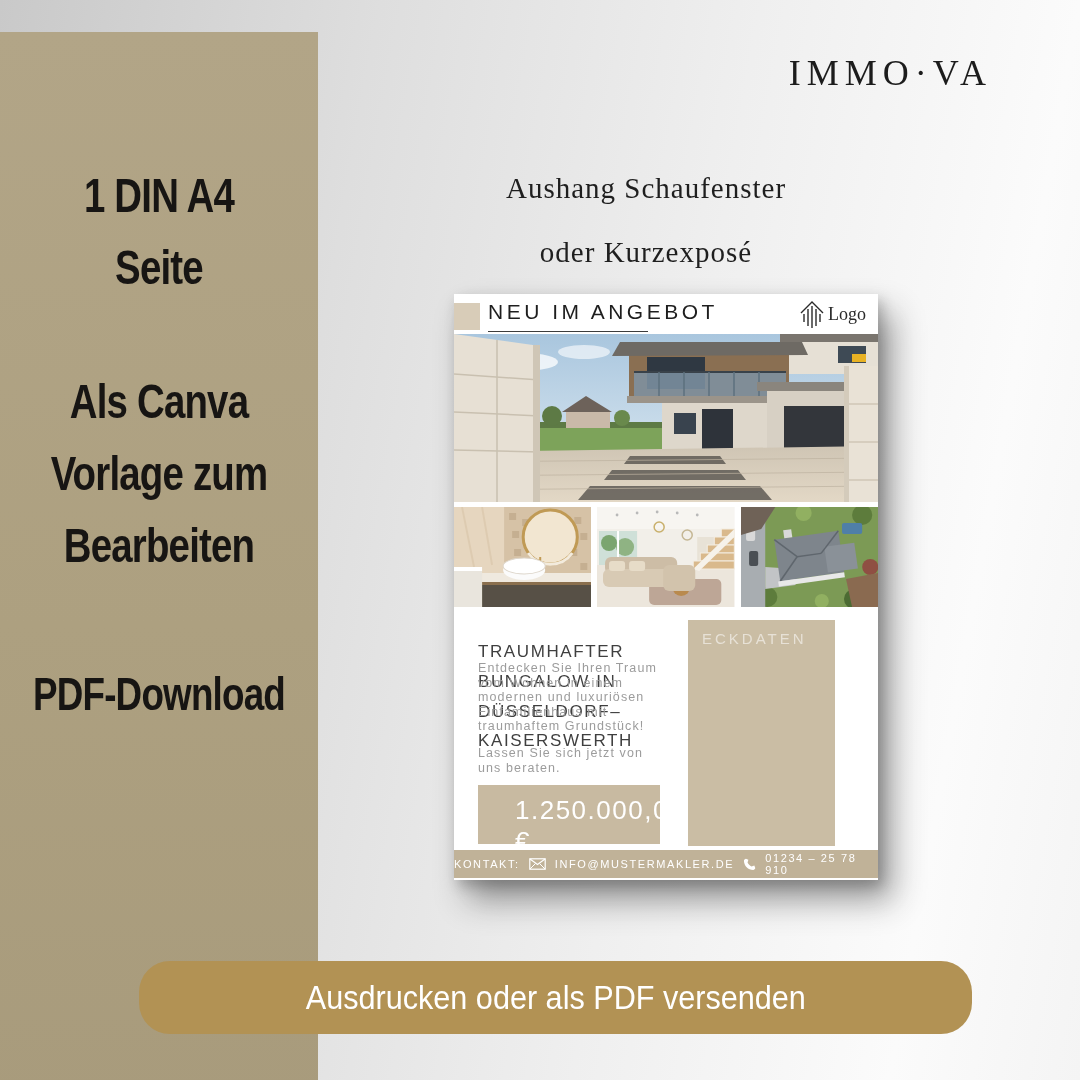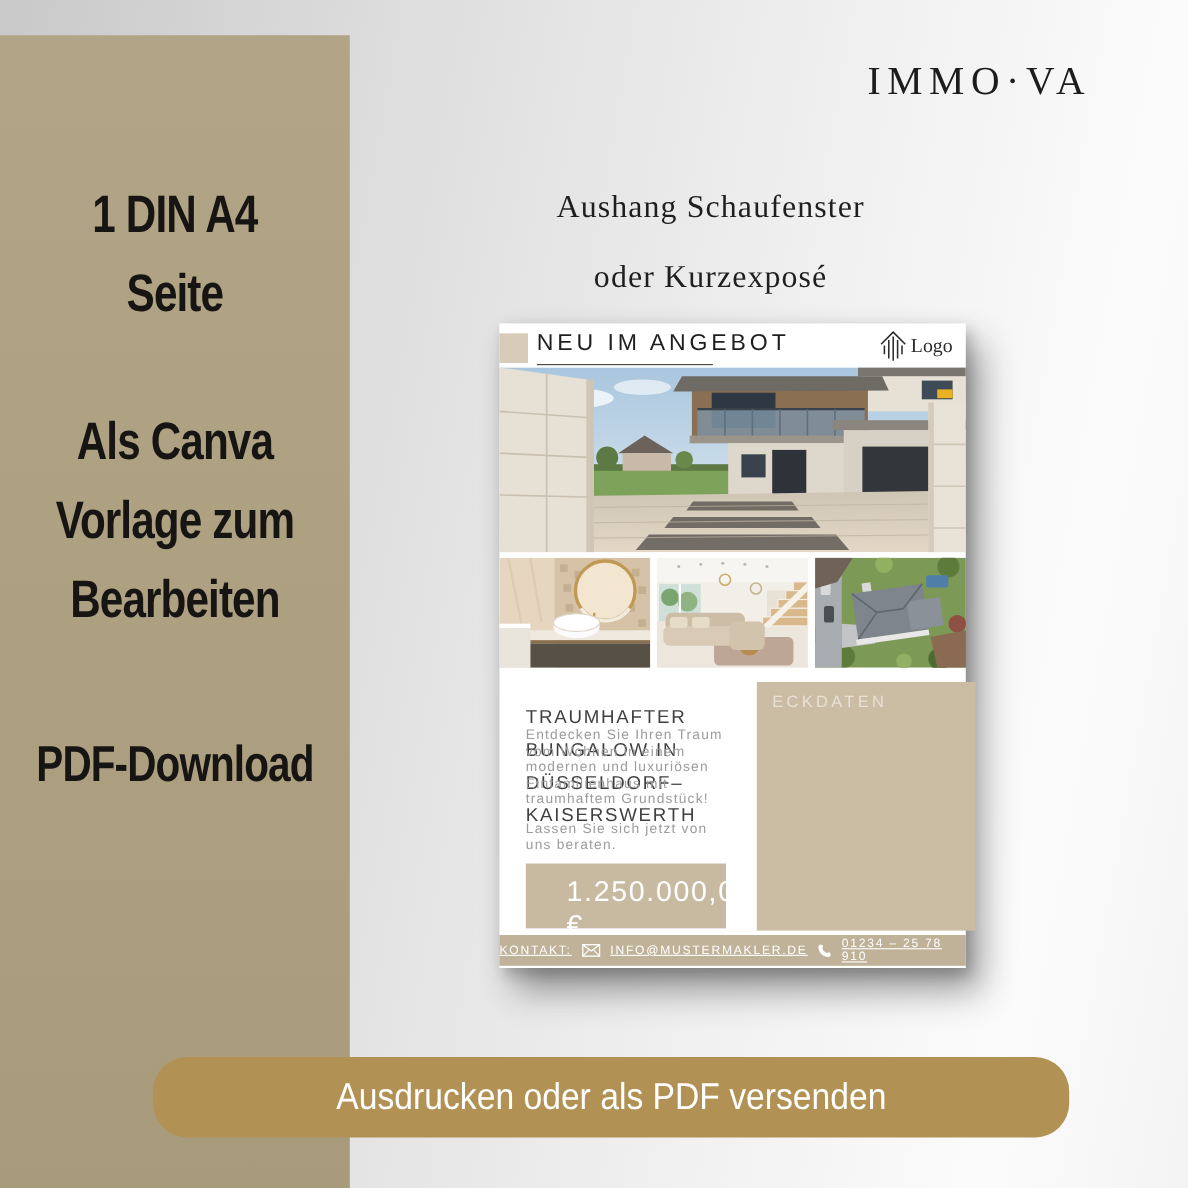--- a/index.html
+++ b/index.html
@@ -49,30 +49,30 @@
   .fl-desc { position:absolute; left:24px; top:367px; width:192px; font-size:12.5px;
     letter-spacing:1.1px; line-height:14.5px; color:#9c9c9c; }
   .fl-cta { position:absolute; left:24px; top:452px; width:192px; font-size:12.5px;
     letter-spacing:1.1px; line-height:14.5px; color:#9c9c9c; }
 
   .price-box { position:absolute; left:24px; top:491px; width:182px; height:59px; background:#c8baa1;
     color:#ffffff; padding:10px 0 0 13px; }
   .price-val { font-size:26px; letter-spacing:1.5px; font-weight:400;margin-left:24px; }
   .price-note { font-size:8.5px; letter-spacing:.5px; margin-top:4px; opacity:.9; }
 
-  .eck-box { position:absolute; left:234px; top:326px; width:199px; height:226px; background:#cabda4;
+  .eck-box { position:absolute; left:234px; top:326px; width:147px; height:226px; background:#cabda4;
     padding:10px 8px 0 14px; color:#ffffff; }
   .eck-title { font-size:15px; letter-spacing:3px; color:rgba(255,255,255,.55); font-weight:400; }
   .eck-list { list-style:none; margin-top:8px; }
   .eck-item { font-size:12.5px; letter-spacing:1.2px; line-height:1.48; padding-left:12px; position:relative; }
   .eck-item::before { content:"•"; position:absolute; left:0; }
 
   .fl-footer { position:absolute; left:0; top:556px; width:424px; height:28px; background:#c0b298;
     display:flex; align-items:center; justify-content:center; gap:9px; color:#ffffff;
-    font-size:11px; letter-spacing:1.6px;text-decoration:underline; }
+    font-size:11px; letter-spacing:1.6px; }
   .fl-footer svg { flex:0 0 auto; }
 
   
   .pill { position:absolute; left:139px; top:961px; width:833px; height:73px; border-radius:31px;
     background:#b29254; border:none; cursor:pointer; display:flex; align-items:center; justify-content:center; }
   .pill span { color:#ffffff; font-size:34px; font-weight:500; letter-spacing:0;
     transform:scaleX(0.9); transform-origin:50% 50%; font-family:"Liberation Sans", sans-serif; }
 </style>
 </head>
 <body>

